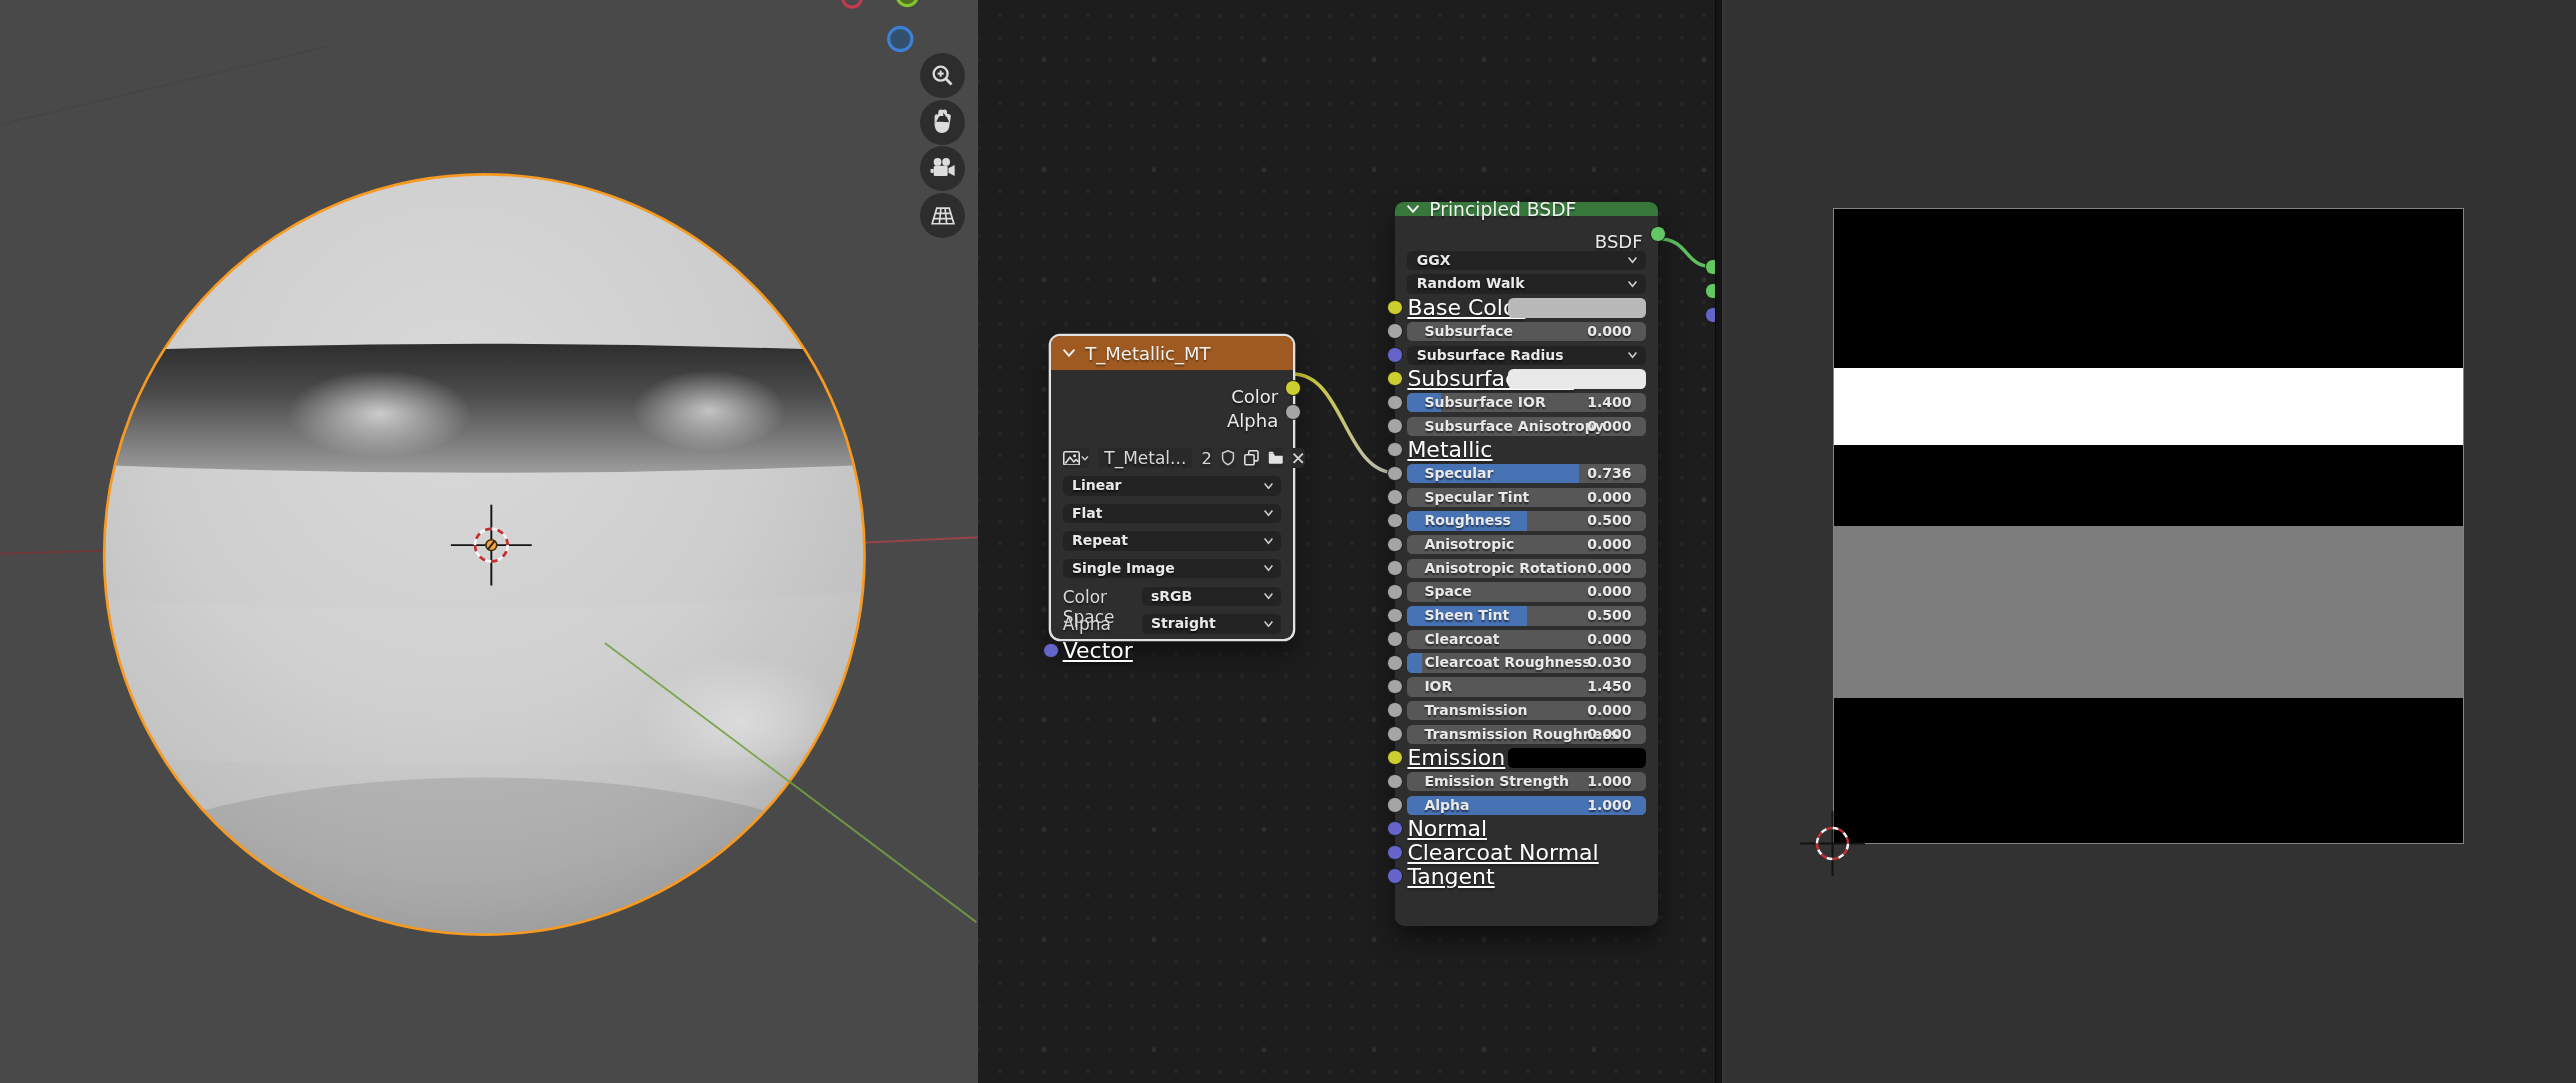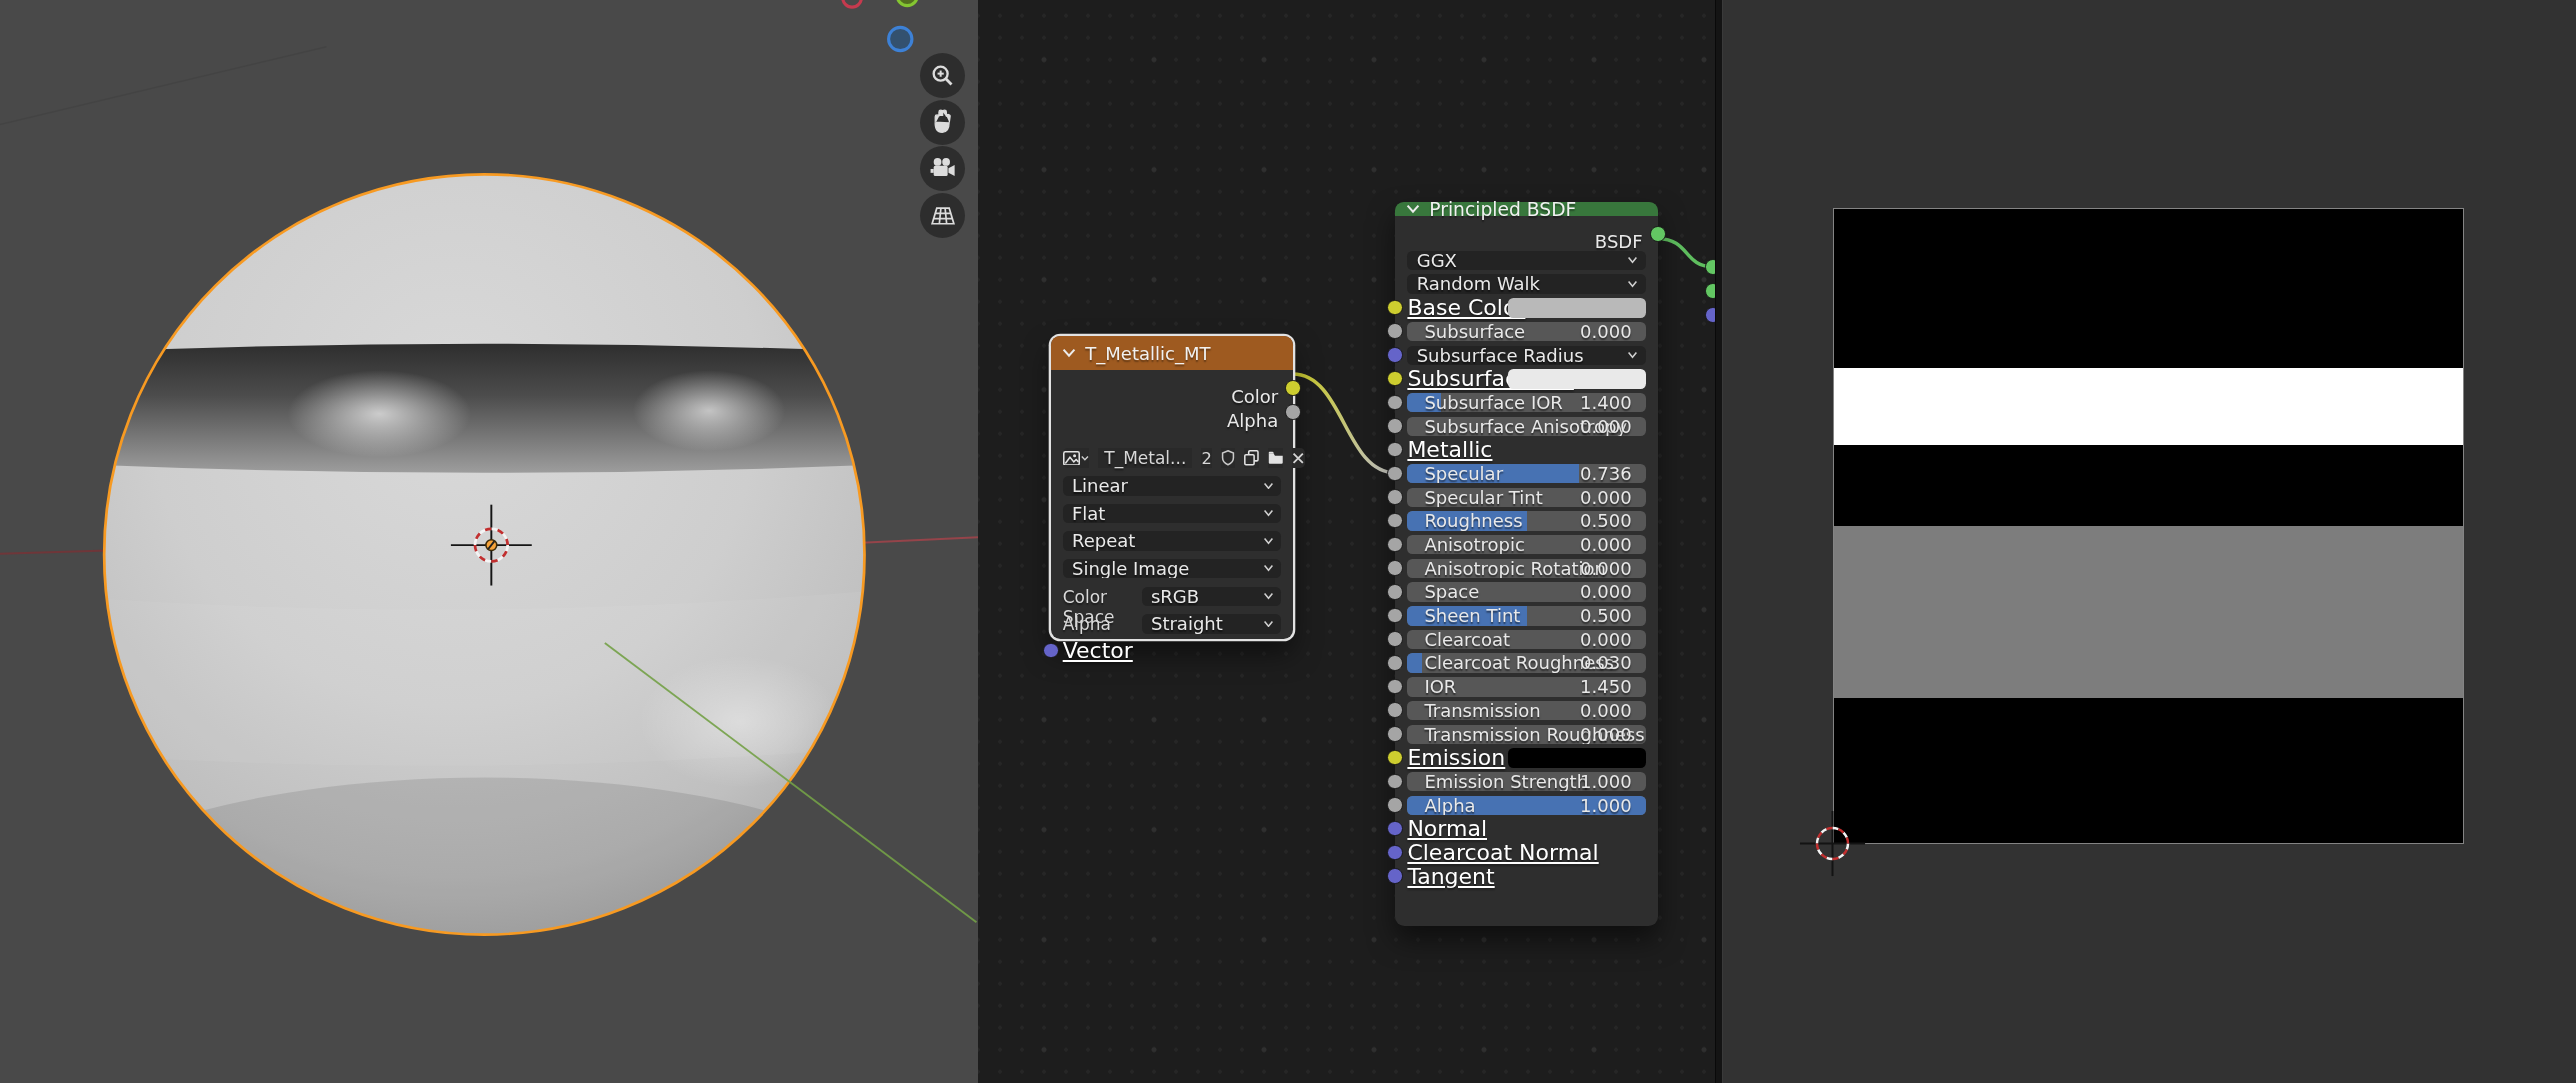--- a/index.html
+++ b/index.html
@@ -20,22 +20,22 @@
            display:flex;align-items:center;justify-content:center;}
   .nav-btn svg{display:block;}
 
   
   .node{position:absolute;background:var(--node-body,#2e2e2e);border-radius:9.3px;
         box-shadow:0 14px 26.4px rgba(0,0,0,.5);z-index:2;}
   .node.active{box-shadow:0 0 0 2.3px #e2e2e2,0 14px 26.4px rgba(0,0,0,.5);}
   .node-header{height:14px;border-radius:8.6px 8.6px 0 0;display:flex;align-items:center;
                padding:0 11px;gap:9.3px;font-size:18.7px;color:#f1f1f1;text-shadow:0 1.6px 1.6px rgba(0,0,0,.4);}
   .hdr-chev{flex:0 0 auto;}
-  .widget{position:relative;height:19.4px;line-height:19.4px;font-size:18px;border-radius:5.4px;overflow:hidden;
-          color:var(--widget-text,#e9e9e9);text-shadow:0 1.6px 1.6px rgba(0,0,0,.55);}
+  .widget{position:relative;height:19.4px;line-height:19.4px;font-size:14px;border-radius:5.4px;overflow:hidden;
+          color:var(--widget-text,#e9e9e9);text-shadow:0 1.6px 1.6px rgba(0,0,0,.55);font-weight:bold;}
   .widget.slider{background:var(--slider-bg,#575757);}
   .widget.slider .fill{position:absolute;left:0;top:0;bottom:0;background:var(--accent,#4772b3);}
   .widget.slider .slabel{position:absolute;left:17px;top:0;}
   .widget.slider .svalue{position:absolute;right:14px;top:0;}
   .widget.dropdown{background:var(--dropdown-bg,#232323);padding-left:9.3px;}
   .widget.dropdown .dd-chev{position:absolute;right:7.8px;top:5.4px;}
   .n-row{position:relative;height:19.4px;margin-bottom:4.3px;}
   .plain-label{font-size:22px;line-height:19.4px;color:#ffffff;text-shadow:0 1.6px 1.6px rgba(0,0,0,.45);text-decoration:underline;}
   .socket{position:absolute;width:15.5px;height:15.5px;border-radius:50%;border:1.9px solid #161616;box-sizing:border-box;top:1.6px;z-index:3;}
   .swatch{position:absolute;right:0;top:0;width:138px;height:19.4px;border-radius:5.4px;}

